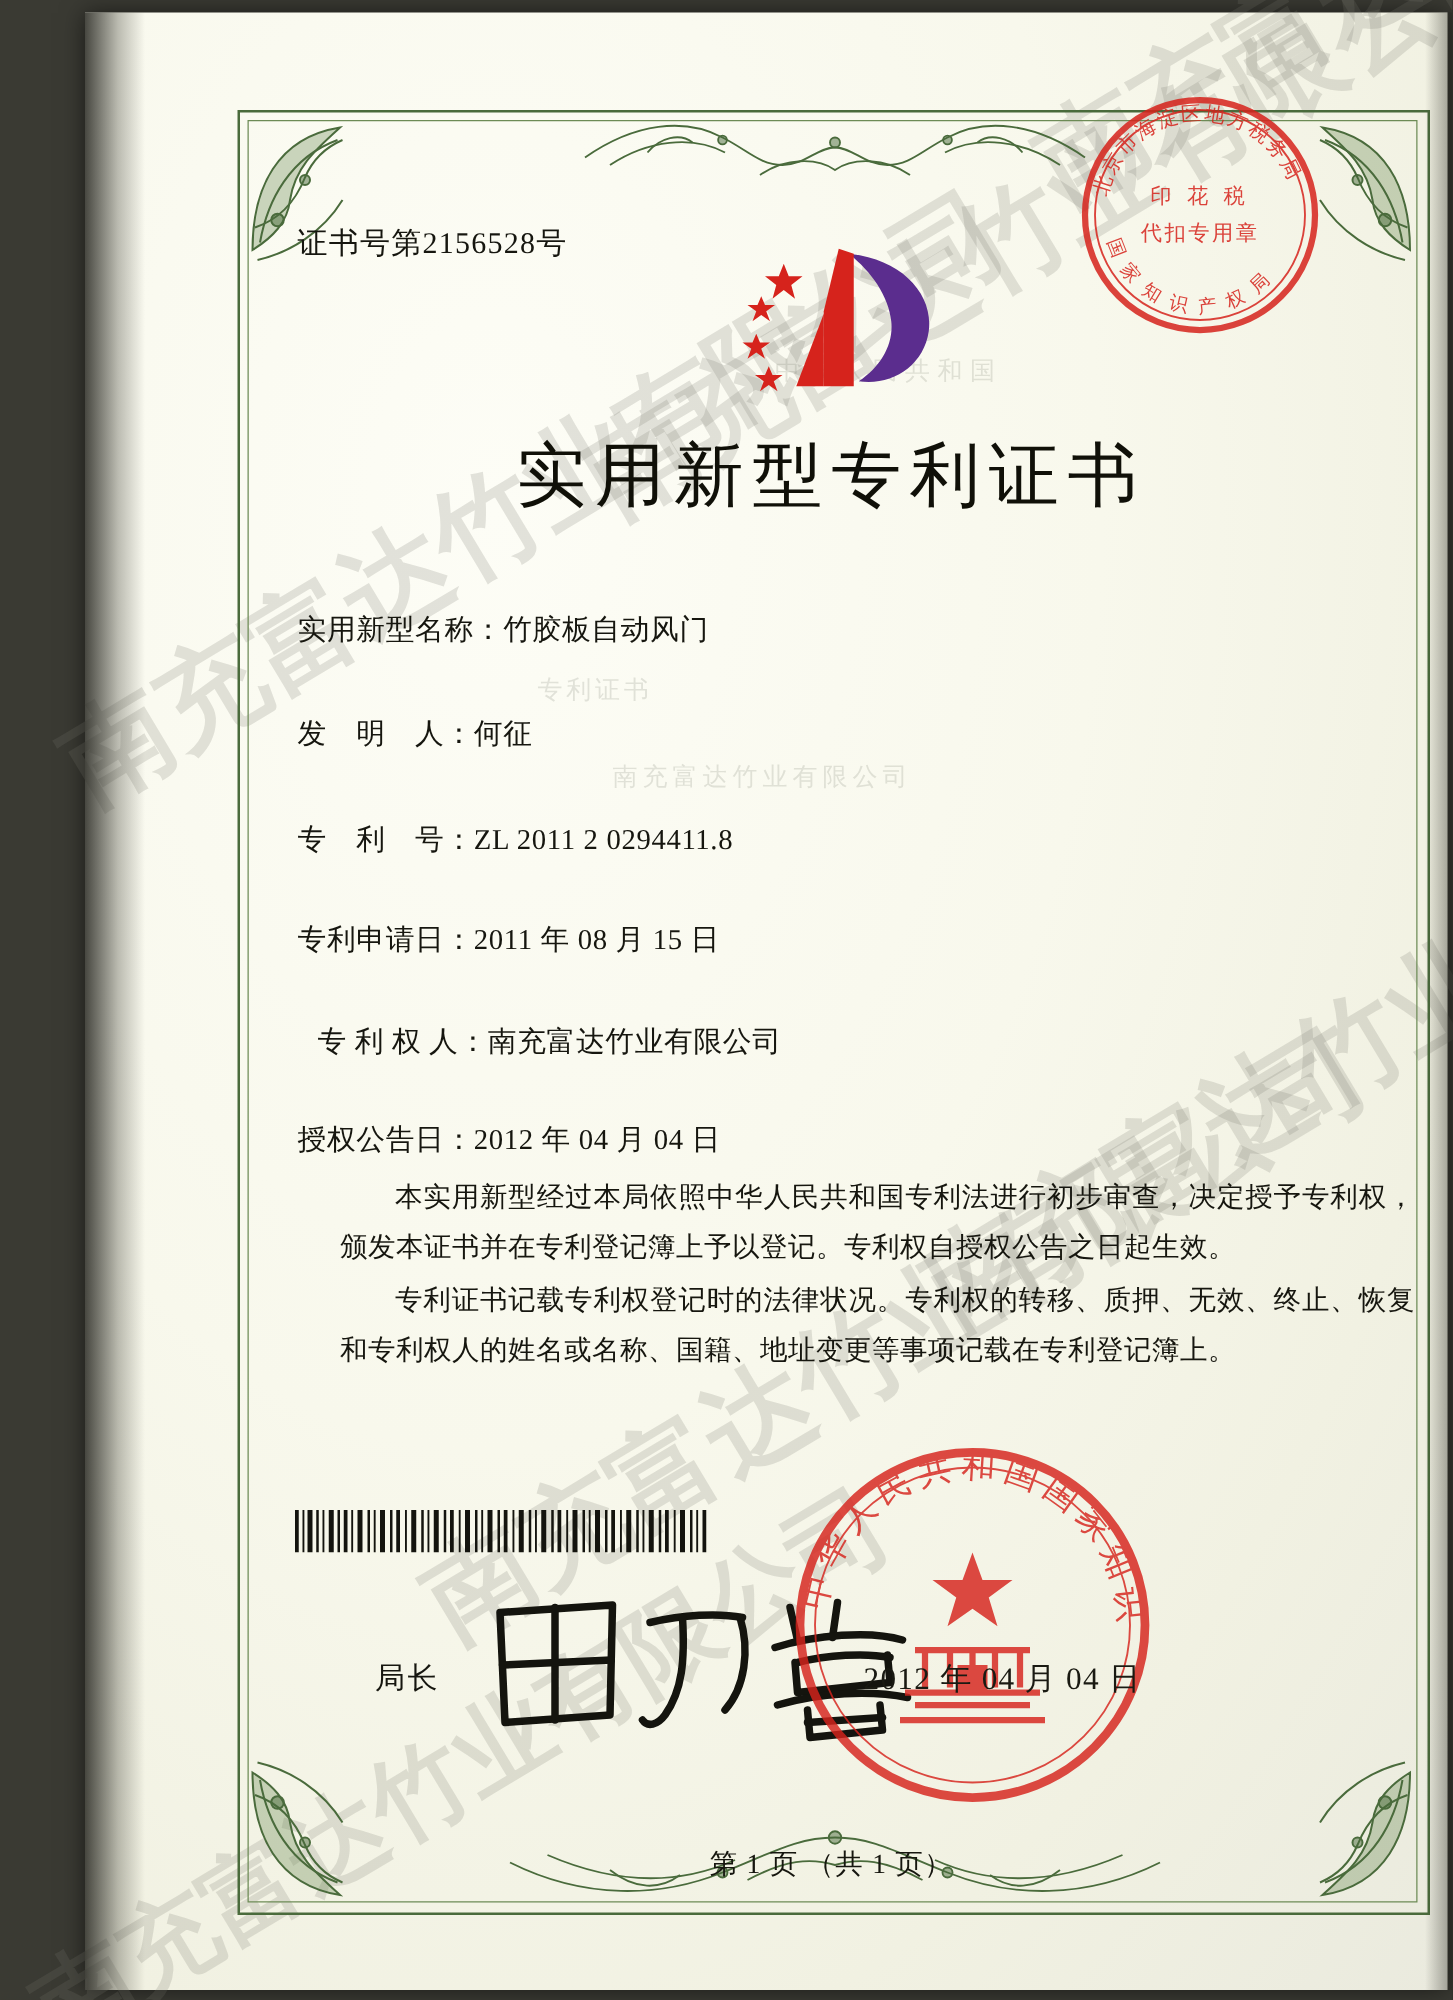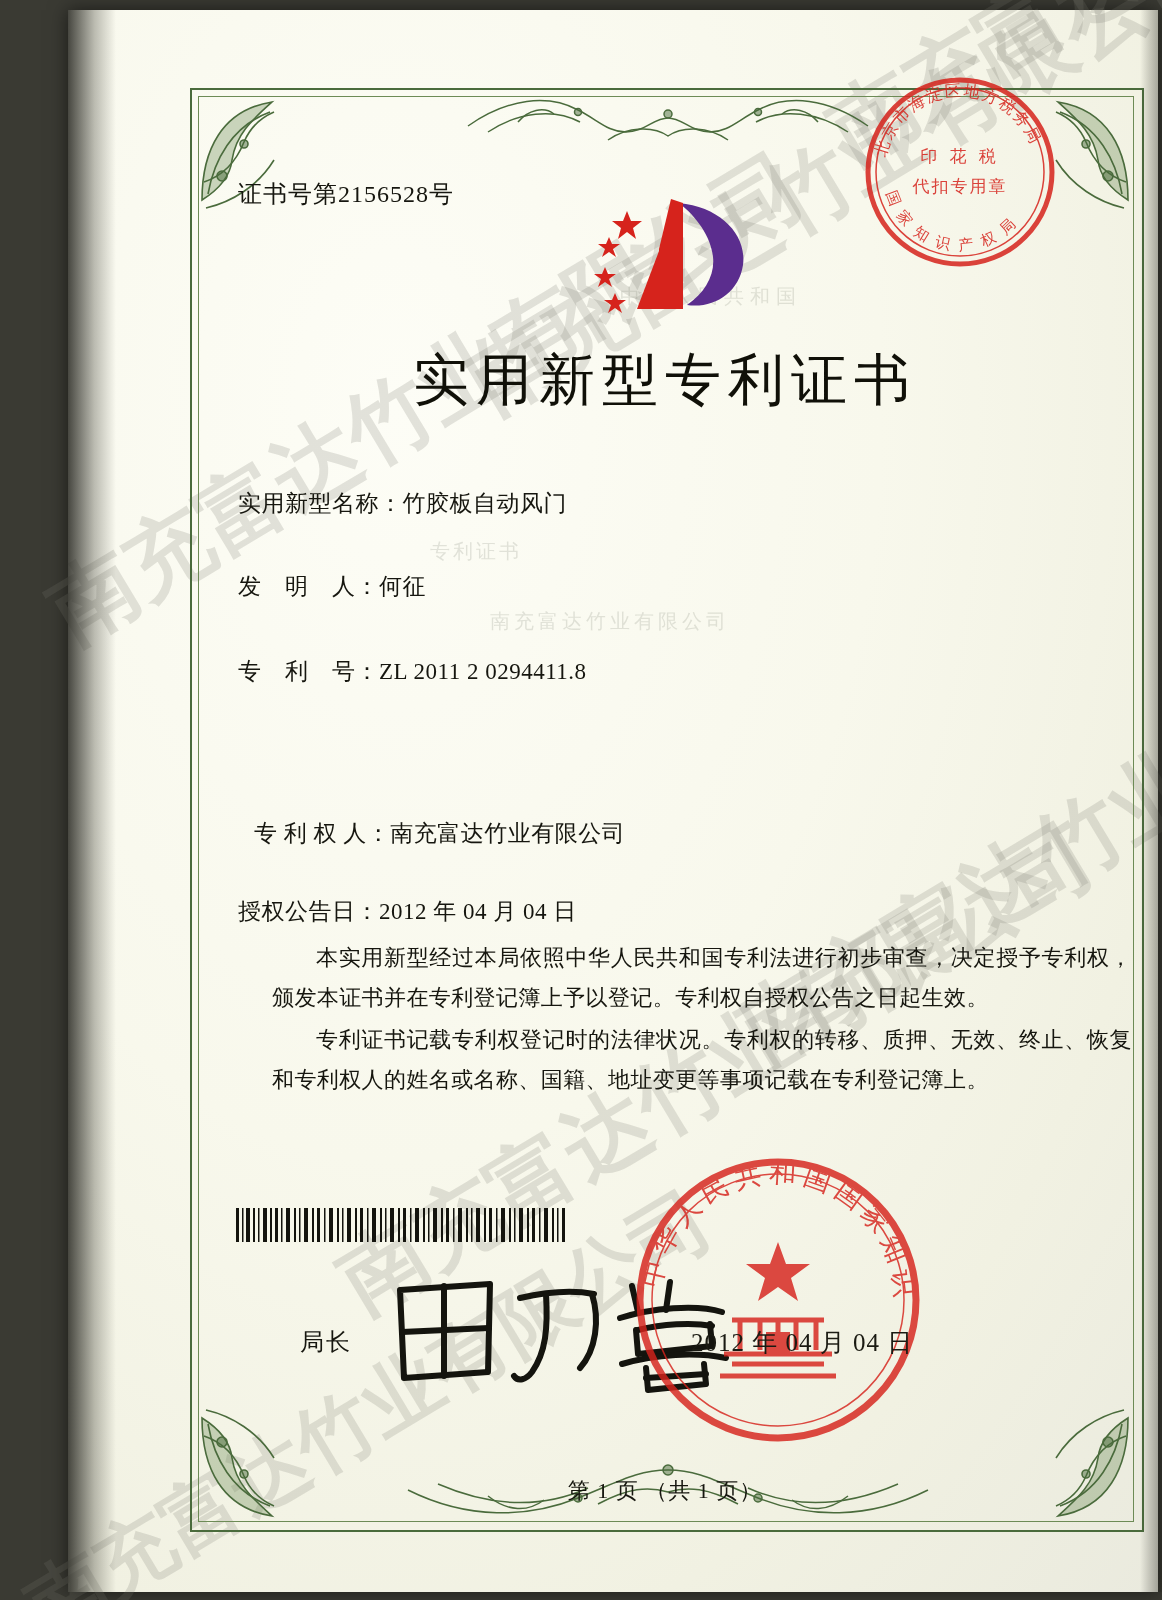--- a/index.html
+++ b/index.html
@@ -332,20 +332,23 @@
       <div id="main-title">实用新型专利证书</div>
 
       <div class="field" id="f1">
         <span class="lbl">实用新型名称：</span><span class="val">竹胶板自动风门</span>
       </div>
       <div class="field" id="f2">
         <span class="lbl">发　明　人：</span><span class="val">何征</span>
       </div>
       <div class="field" id="f3">
         <span class="lbl">专　利　号：</span><span class="val">ZL 2011 2 0294411.8</span>
+      </div>
+      <div class="field" id="f4">
+        <span class="lbl">专利申请日：</span><span class="val">2011 年 08 月 15 日</span>
       </div>
       <div class="field" id="f5">
         <span class="lbl">专 利 权 人：</span><span class="val">南充富达竹业有限公司</span>
       </div>
       <div class="field" id="f6">
         <span class="lbl">授权公告日：</span><span class="val">2012 年 04 月 04 日</span>
       </div>
 
       <div id="paras">
         <p>本实用新型经过本局依照中华人民共和国专利法进行初步审查，决定授予专利权，颁发本证书并在专利登记簿上予以登记。专利权自授权公告之日起生效。</p>

